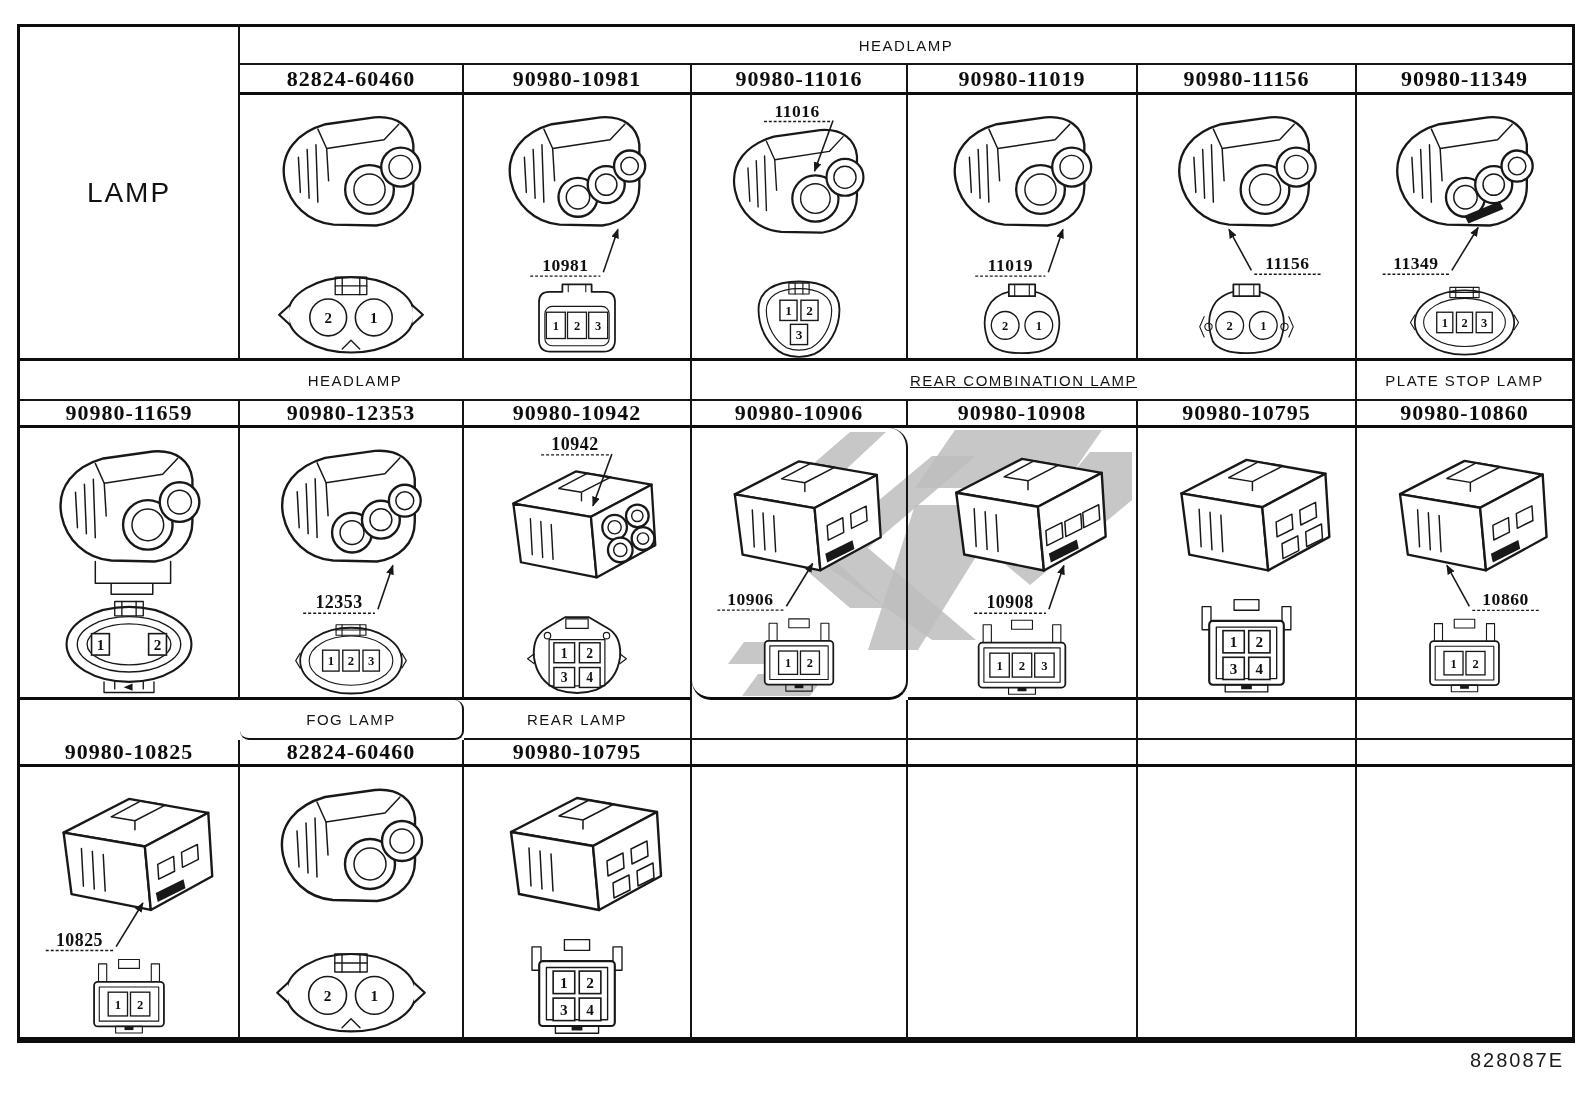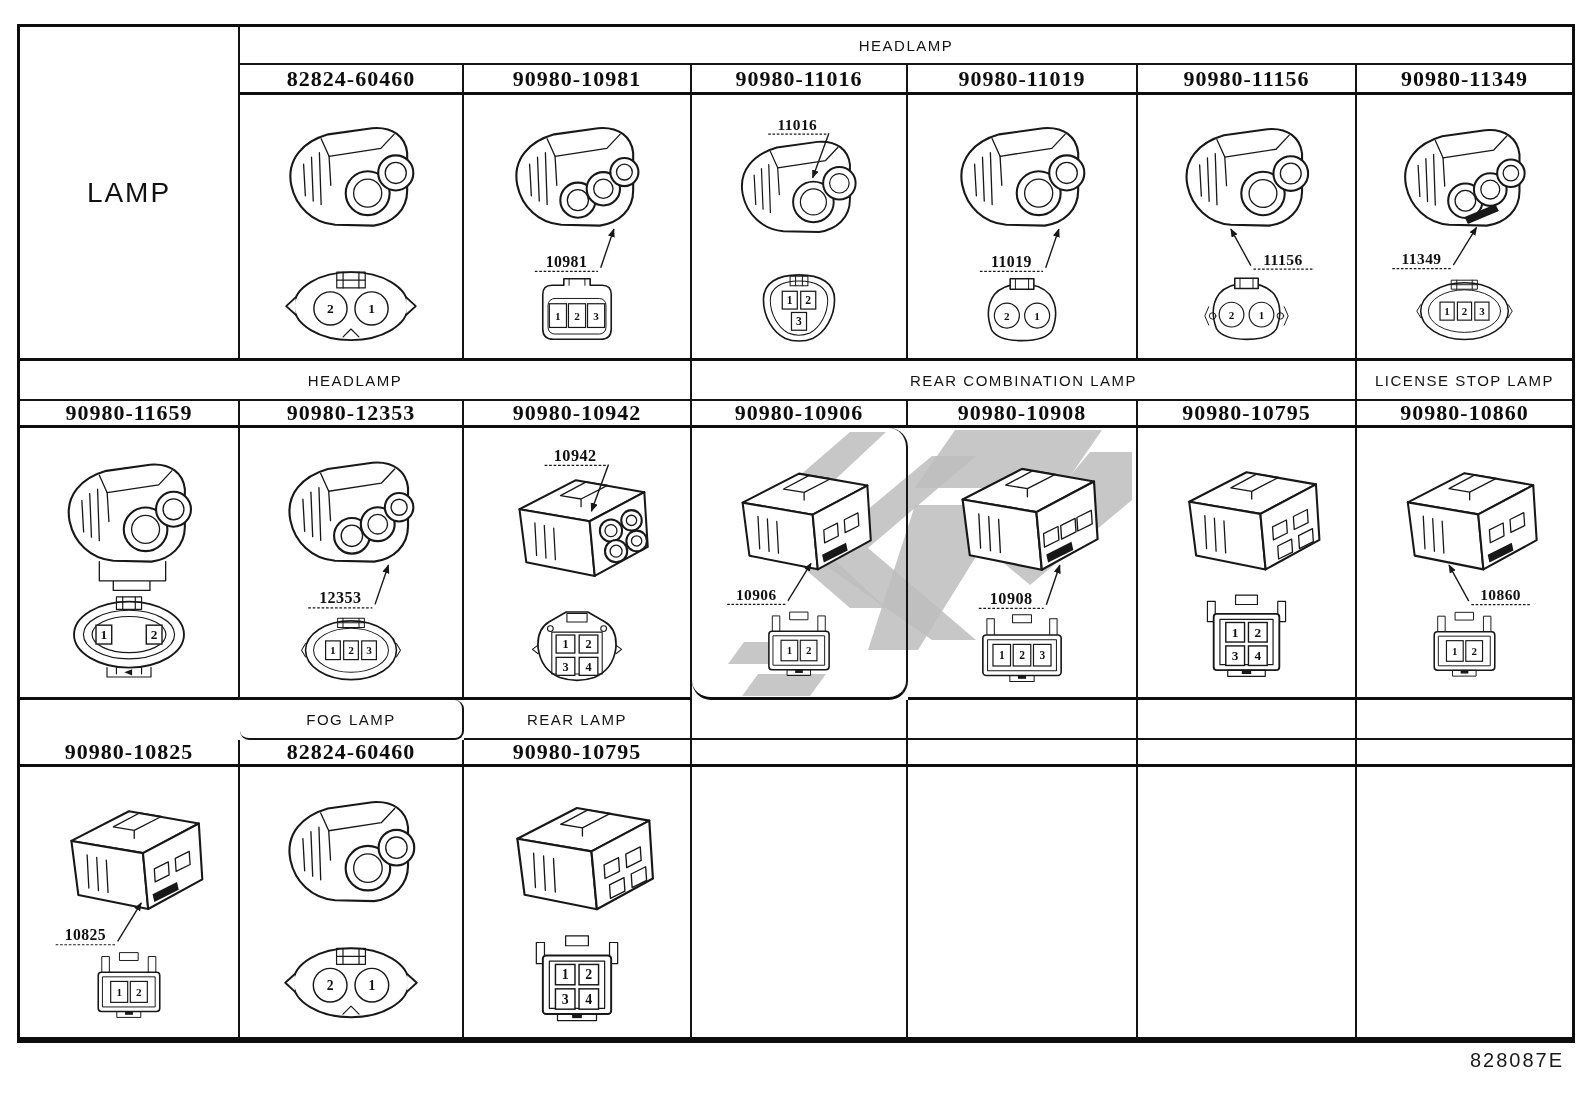--- a/index.html
+++ b/index.html
@@ -11,21 +11,21 @@
        grid-template-columns:220px 224px 228px 216px 230px 219px auto;
        grid-template-rows:38px 30px 266px 40px 27px 272px 40px 27px auto;}
   .cell{box-sizing:border-box;border-right:2px solid #141414;border-bottom:2px solid #141414;
         display:flex;align-items:center;justify-content:center;background:transparent;overflow:hidden;}
   .lastcol{border-right:none;}
   .nobottom{border-bottom:none;}
   .header-cell{font-size:15px;letter-spacing:1.5px;color:#141414;}
   .lamp-cell{font-size:28px;letter-spacing:2px;border-bottom:3px solid #0d0d0d;}
   .part-cell{font-family:"Liberation Serif",serif;font-weight:700;font-size:22px;
              letter-spacing:1px;border-bottom:3px solid #0d0d0d;color:#0d0d0d;}
-  .illus-cell{border-bottom:3px solid #0d0d0d;padding:13px;}
+  .illus-cell{border-bottom:3px solid #0d0d0d;padding:0;}
   .illus-cell svg{width:100%;height:100%;display:block;}
   .code{position:absolute;right:28px;top:1049px;z-index:2;font-size:20px;letter-spacing:2px;color:#1a1a1a;}
   
   .o{fill:#ffffff;stroke:#181818;stroke-width:2.4;stroke-linejoin:round;stroke-linecap:round;}
   .i{fill:none;stroke:#181818;stroke-width:1.5;stroke-linejoin:round;stroke-linecap:round;}
   .pb{fill:#ffffff;stroke:#181818;stroke-width:1.8;}
   .fB{fill:#181818;stroke:none;}
   text.pt{font-family:"Liberation Serif",serif;font-weight:700;font-size:17px;fill:#101010;text-anchor:middle;}
   text.ct{font-family:"Liberation Serif",serif;font-weight:700;font-size:18px;fill:#101010;text-anchor:middle;letter-spacing:.5px;}
   .cl{stroke:#181818;stroke-width:1.4;stroke-dasharray:3 2;}
@@ -245,22 +245,22 @@
             <rect class="pb" x="72" y="206" width="22" height="28"></rect>
             <text class="pt" x="83" y="226">1</text>
             <rect class="pb" x="99" y="206" width="22" height="28"></rect>
             <text class="pt" x="110" y="226">2</text>
             <rect class="pb" x="126" y="206" width="22" height="28"></rect>
             <text class="pt" x="137" y="226">3</text>
           </g>
         </svg>
       </div>
       <div class="cell header-cell" style="grid-area: 4 / 1 / 5 / 4;">HEADLAMP</div>
-      <div class="cell header-cell" style="grid-area: 4 / 4 / 5 / 7;">REAR COMBINATION LAMP</div>
-      <div class="cell header-cell lastcol" style="grid-area: 4 / 7 / 5 / 8;">LICENSE STOP LAMP</div>
+      <div class="cell header-cell" style="grid-area: 4 / 4 / 5 / 7; text-decoration: underline;">REAR COMBINATION LAMP</div>
+      <div class="cell header-cell lastcol" style="grid-area: 4 / 7 / 5 / 8;">PLATE STOP LAMP</div>
       <div class="cell part-cell" style="grid-area: 5 / 1 / 6 / 2;">90980-11659</div>
       <div class="cell illus-cell" style="grid-area: 6 / 1 / 7 / 2;">
         <svg viewBox="0 0 220 270" preserveAspectRatio="xMidYMid meet">
           <g transform="translate(6,2)">
             <path class="o" d="M36,86 C30,56 50,36 78,28 L128,21 C152,19 166,31 168,49 L168,92 C168,114 152,129 130,132 L86,131 C60,129 41,110 36,86 Z"></path>
             <path class="i" d="M70,33 L79,53 L138,44 L153,28"></path>
             <path class="i" d="M79,53 L81,86"></path>
             <path class="i" d="M50,62 L52,98 M59,54 L61,104 M68,49 L70,108"></path>
             <circle class="o" cx="123" cy="95" r="25"></circle>
             <circle class="i" cx="123" cy="95" r="16"></circle>

